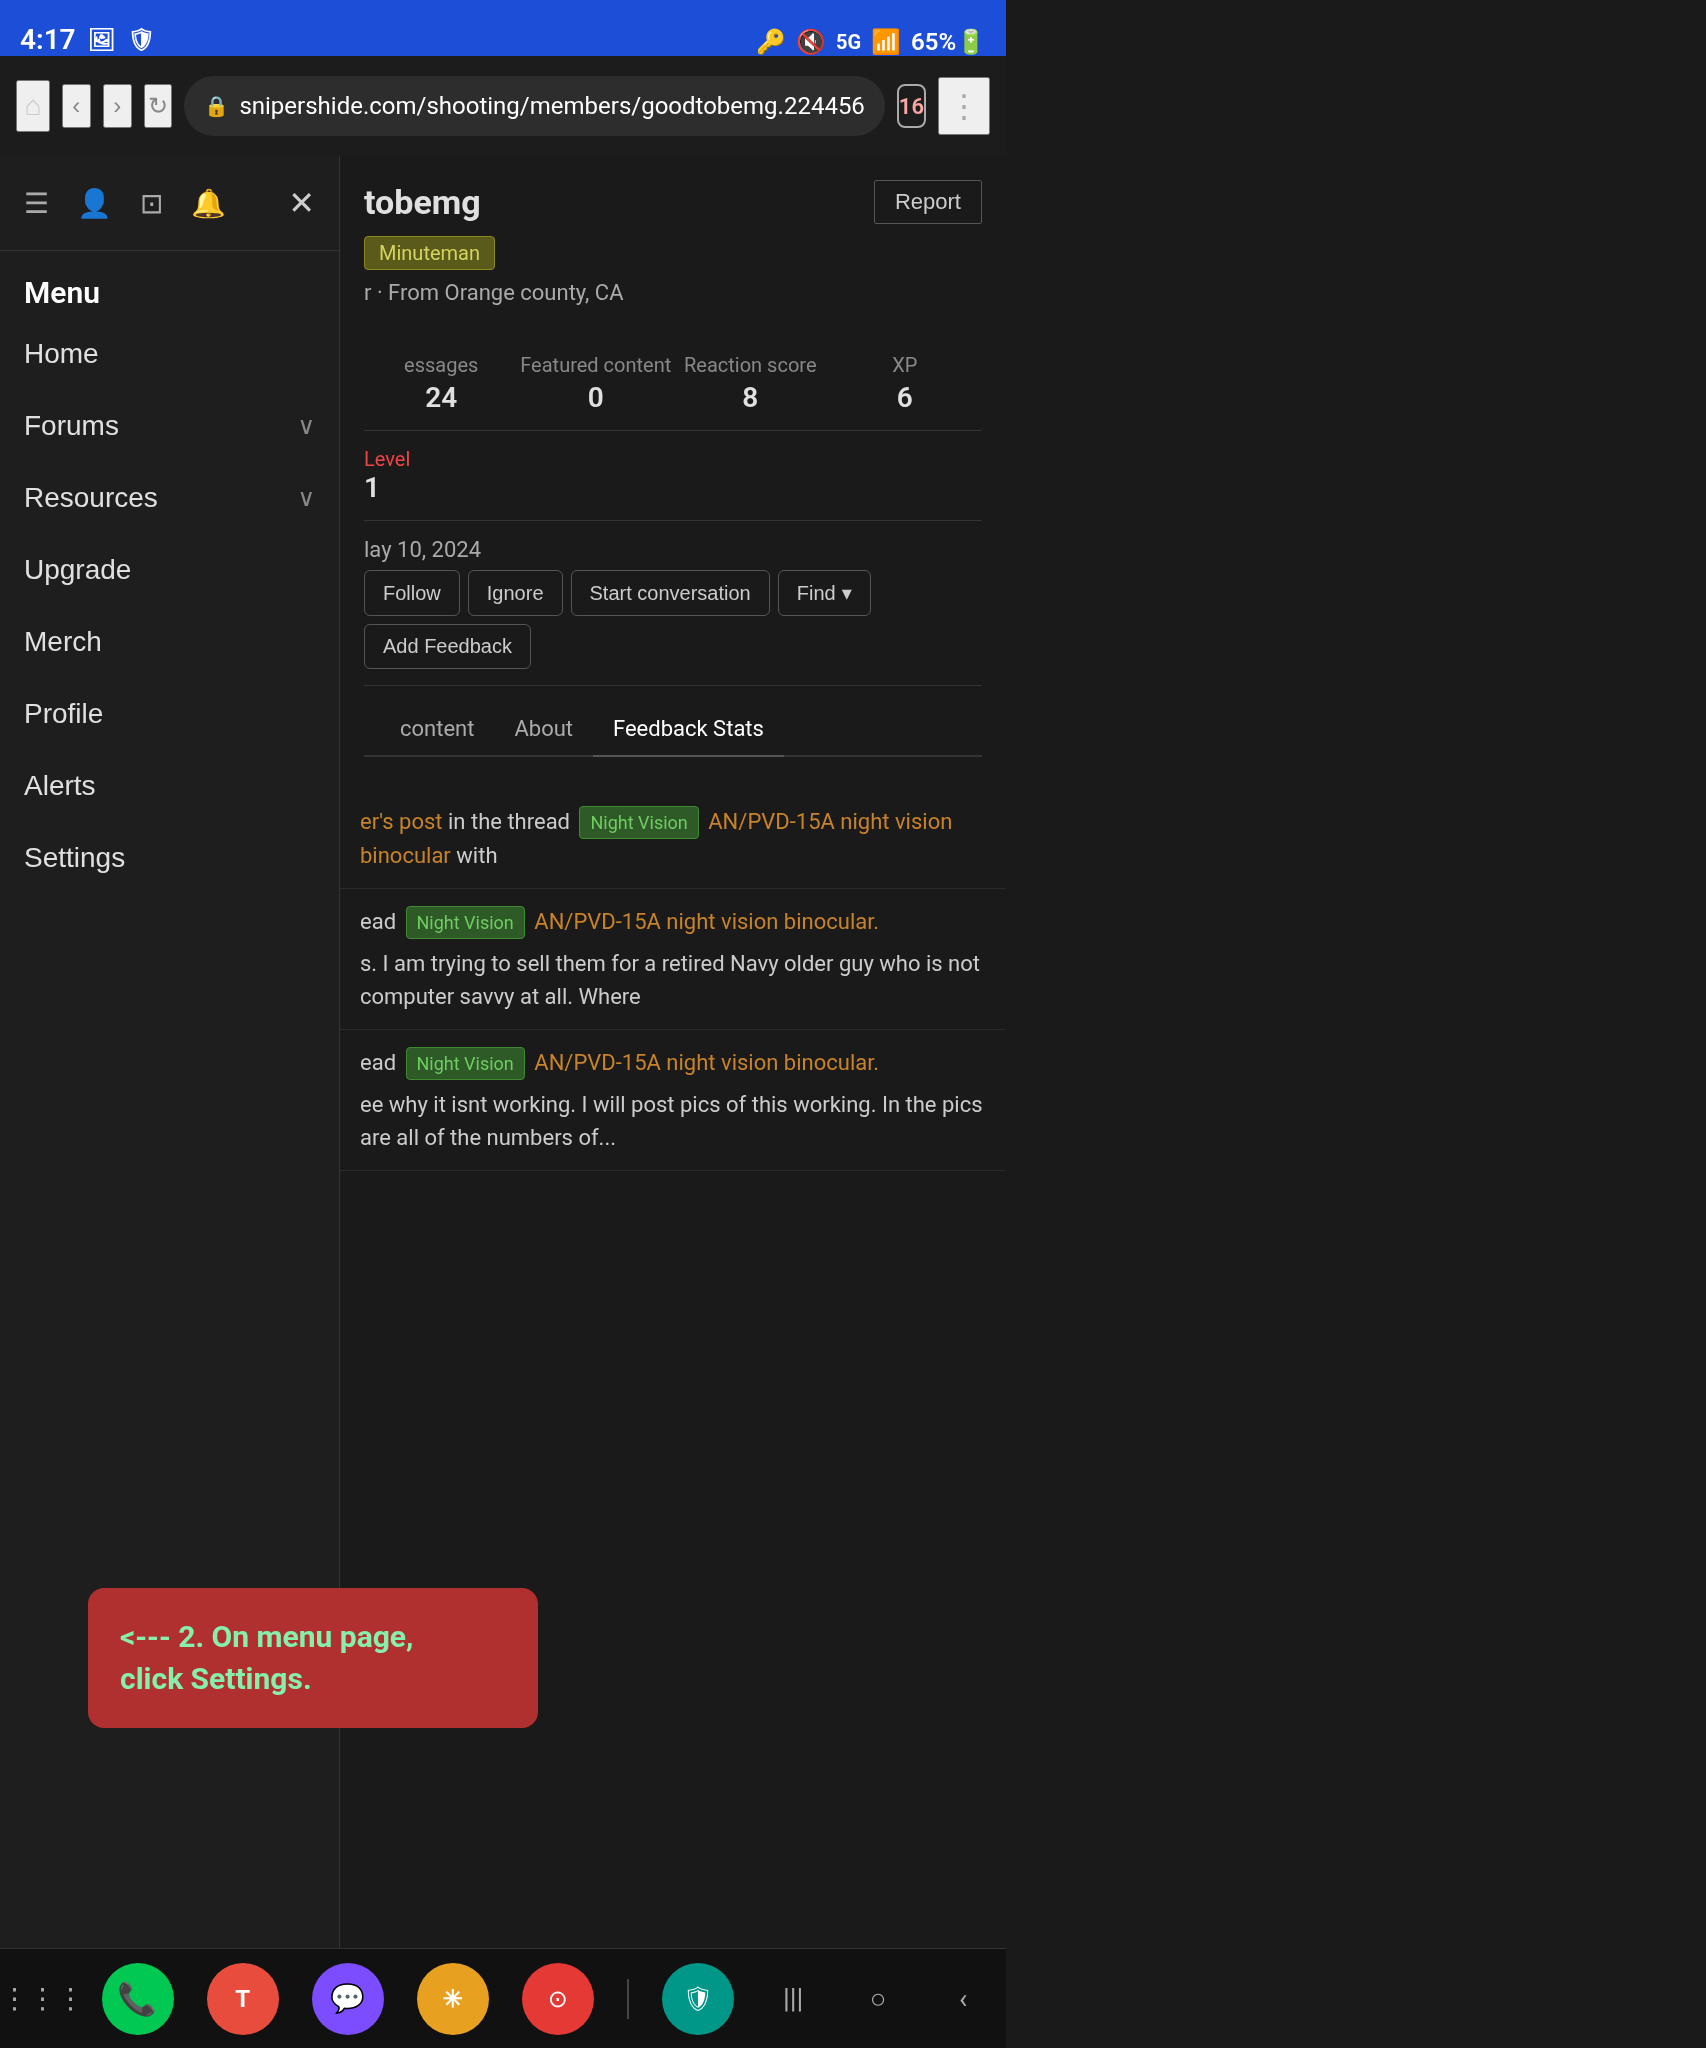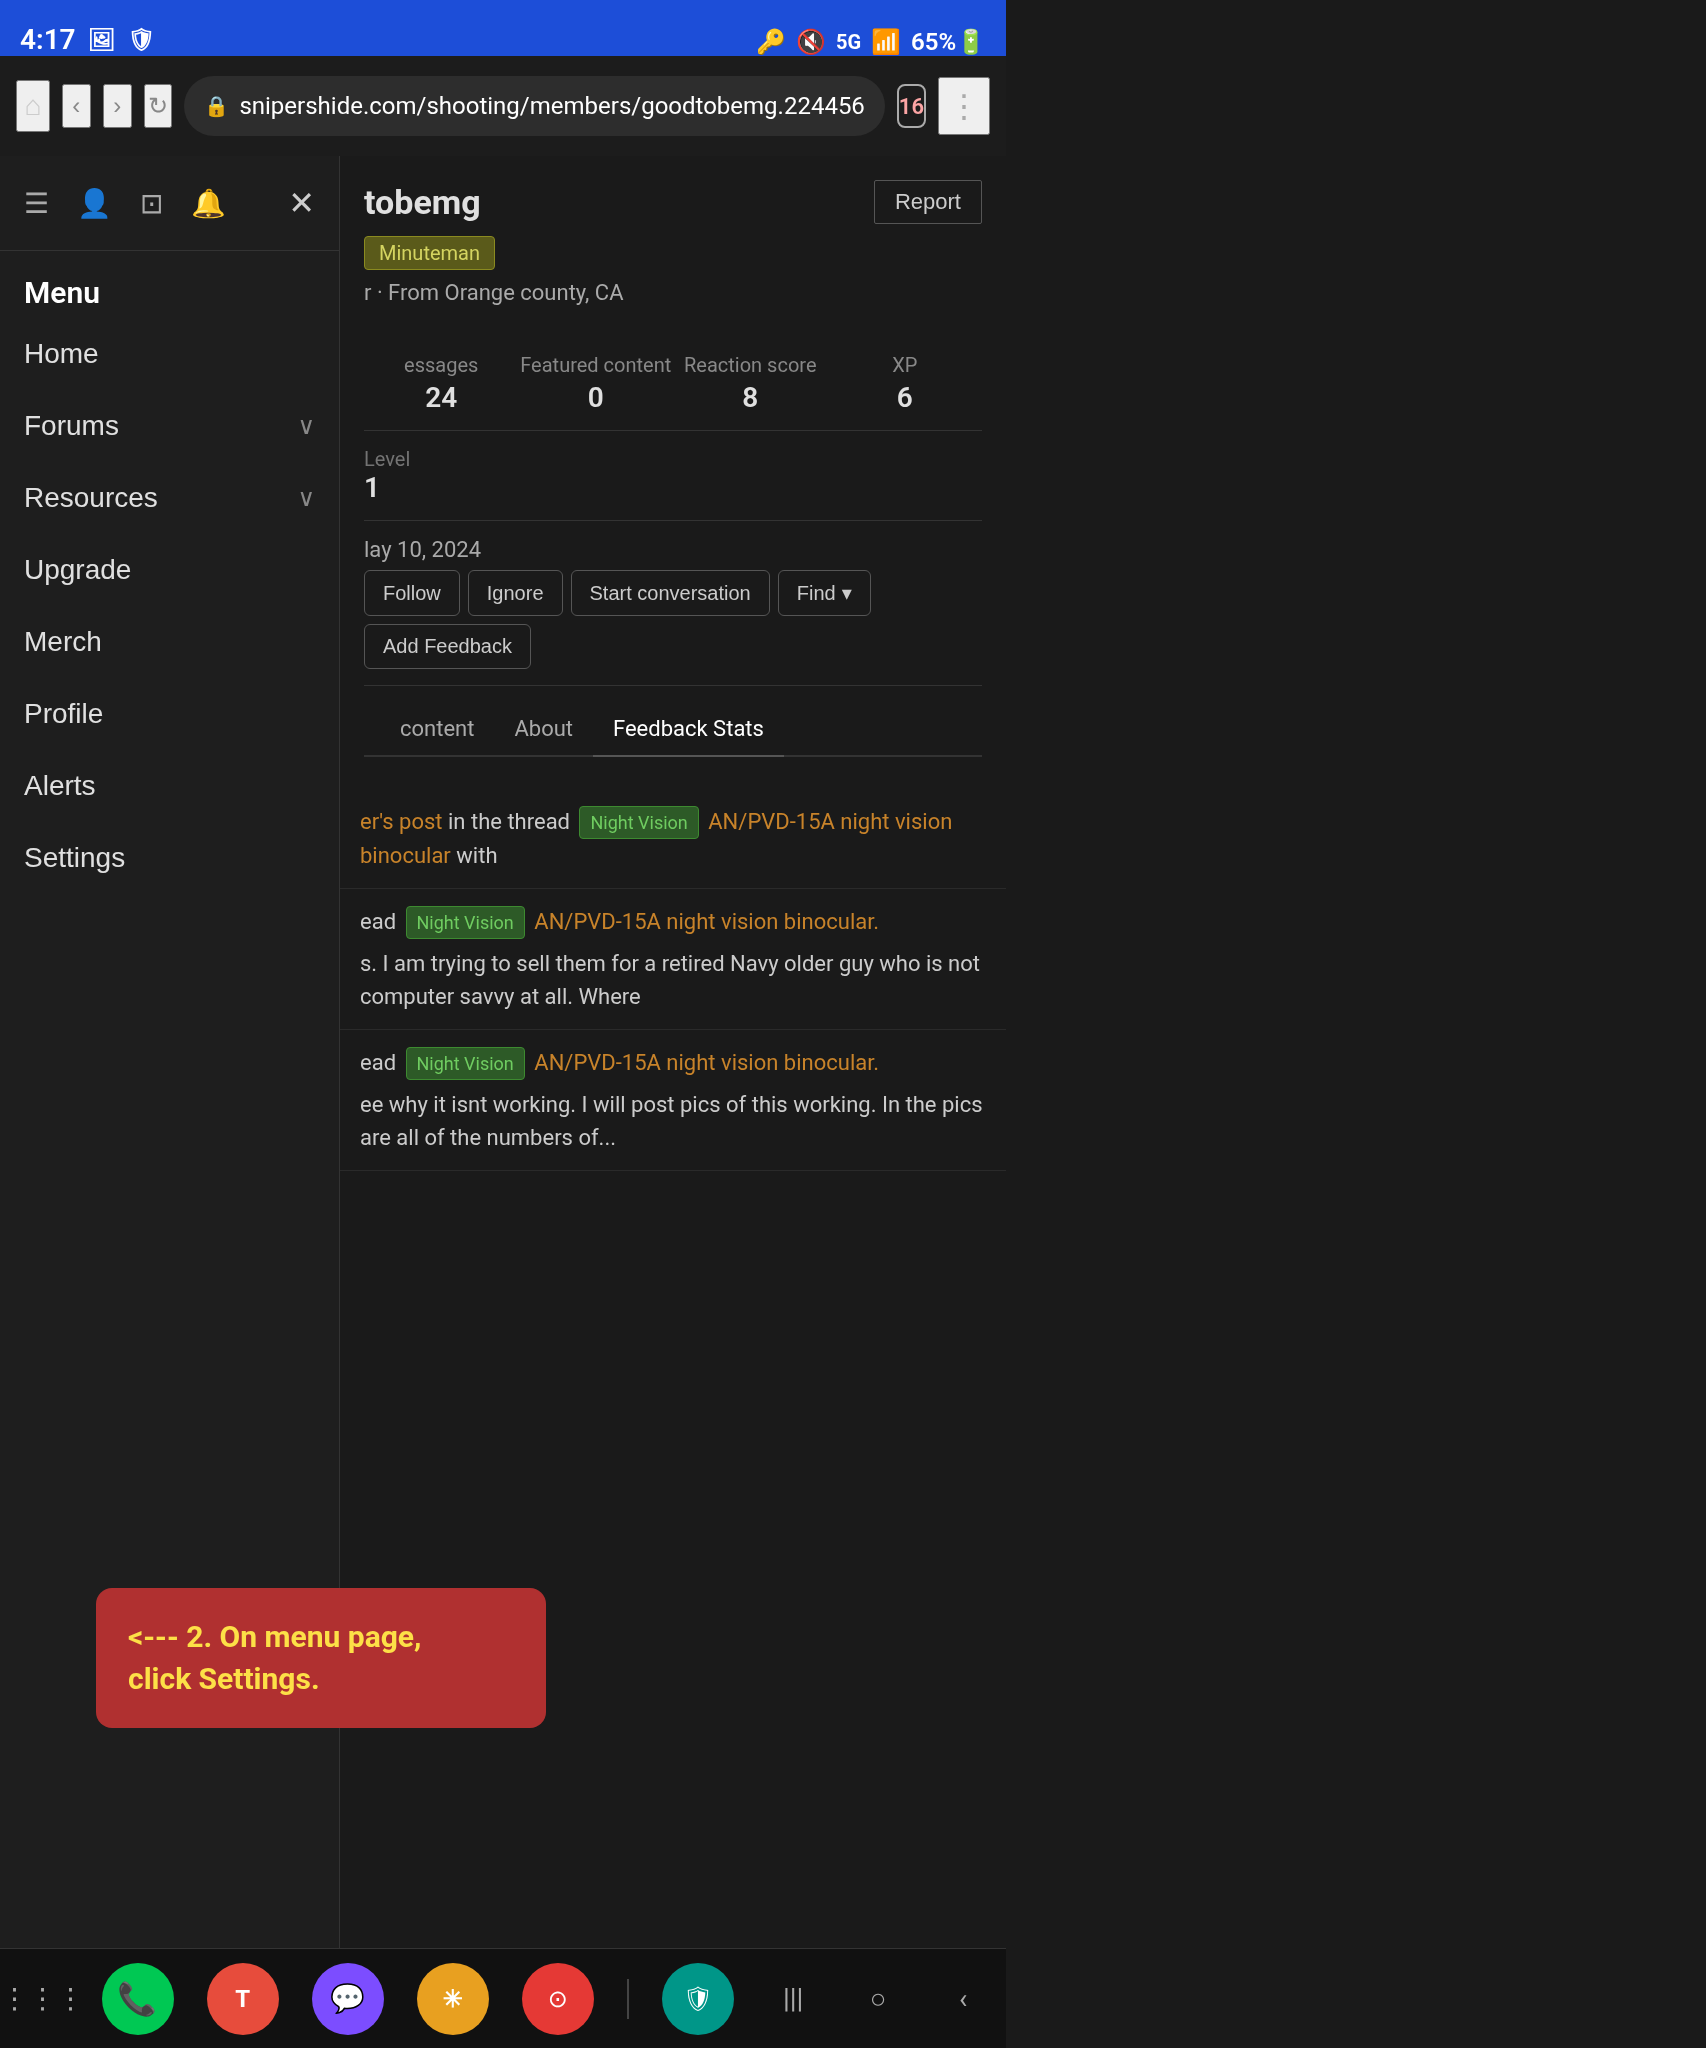--- a/index.html
+++ b/index.html
@@ -128,27 +128,27 @@
       background: none;
       width: 100%;
       text-align: right;
     }
     .menu-item .chevron { color: #888; font-size: 24px; }
 
     
     .tooltip-box {
       position: absolute;
       bottom: 220px;
-      left: 96px;
+      left: 88px;
       width: 450px;
       background: #b03030;
       border-radius: 16px;
       padding: 28px 32px;
       z-index: 50;
-      color: #fde047;
+      color: #86efac;
       font-size: 30px;
       font-weight: 700;
       line-height: 1.4;
     }
 
     
     .page-content {
       flex: 1;
       background: #1a1a1a;
       overflow: hidden;
@@ -207,21 +207,21 @@
     }
     .stat-item {
       flex: 1;
       text-align: center;
     }
     .stat-label { color: #888; font-size: 20px; margin-bottom: 4px; }
     .stat-value { color: #e0e0e0; font-size: 28px; font-weight: 600; }
 
     
     .level-row { margin-bottom: 16px; border-bottom: 1px solid #333; padding-bottom: 16px; }
-    .level-label { color: #737373; font-size: 20px; }
+    .level-label { color: #ef4444; font-size: 20px; }
     .level-value { color: #e0e0e0; font-size: 28px; font-weight: 600; }
 
     
     .joined-row { color: #aaa; font-size: 22px; margin-bottom: 8px; }
     .last-seen-row {
       color: #aaa;
       font-size: 22px;
       margin-bottom: 16px;
     }
     .last-seen-link { color: #c8832a; text-decoration: none; }

